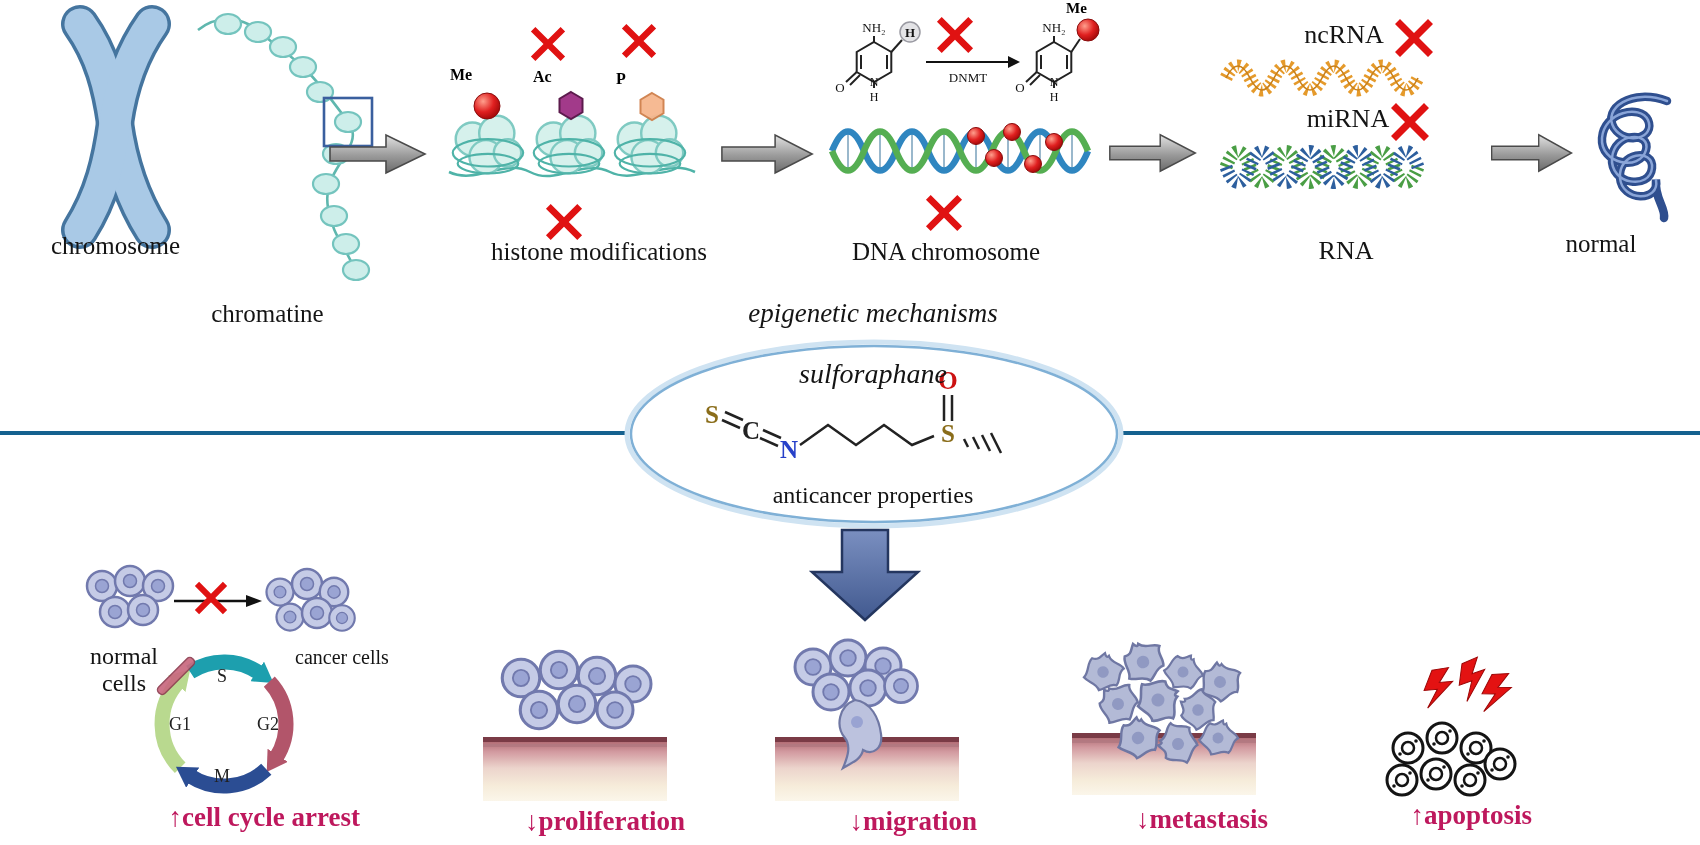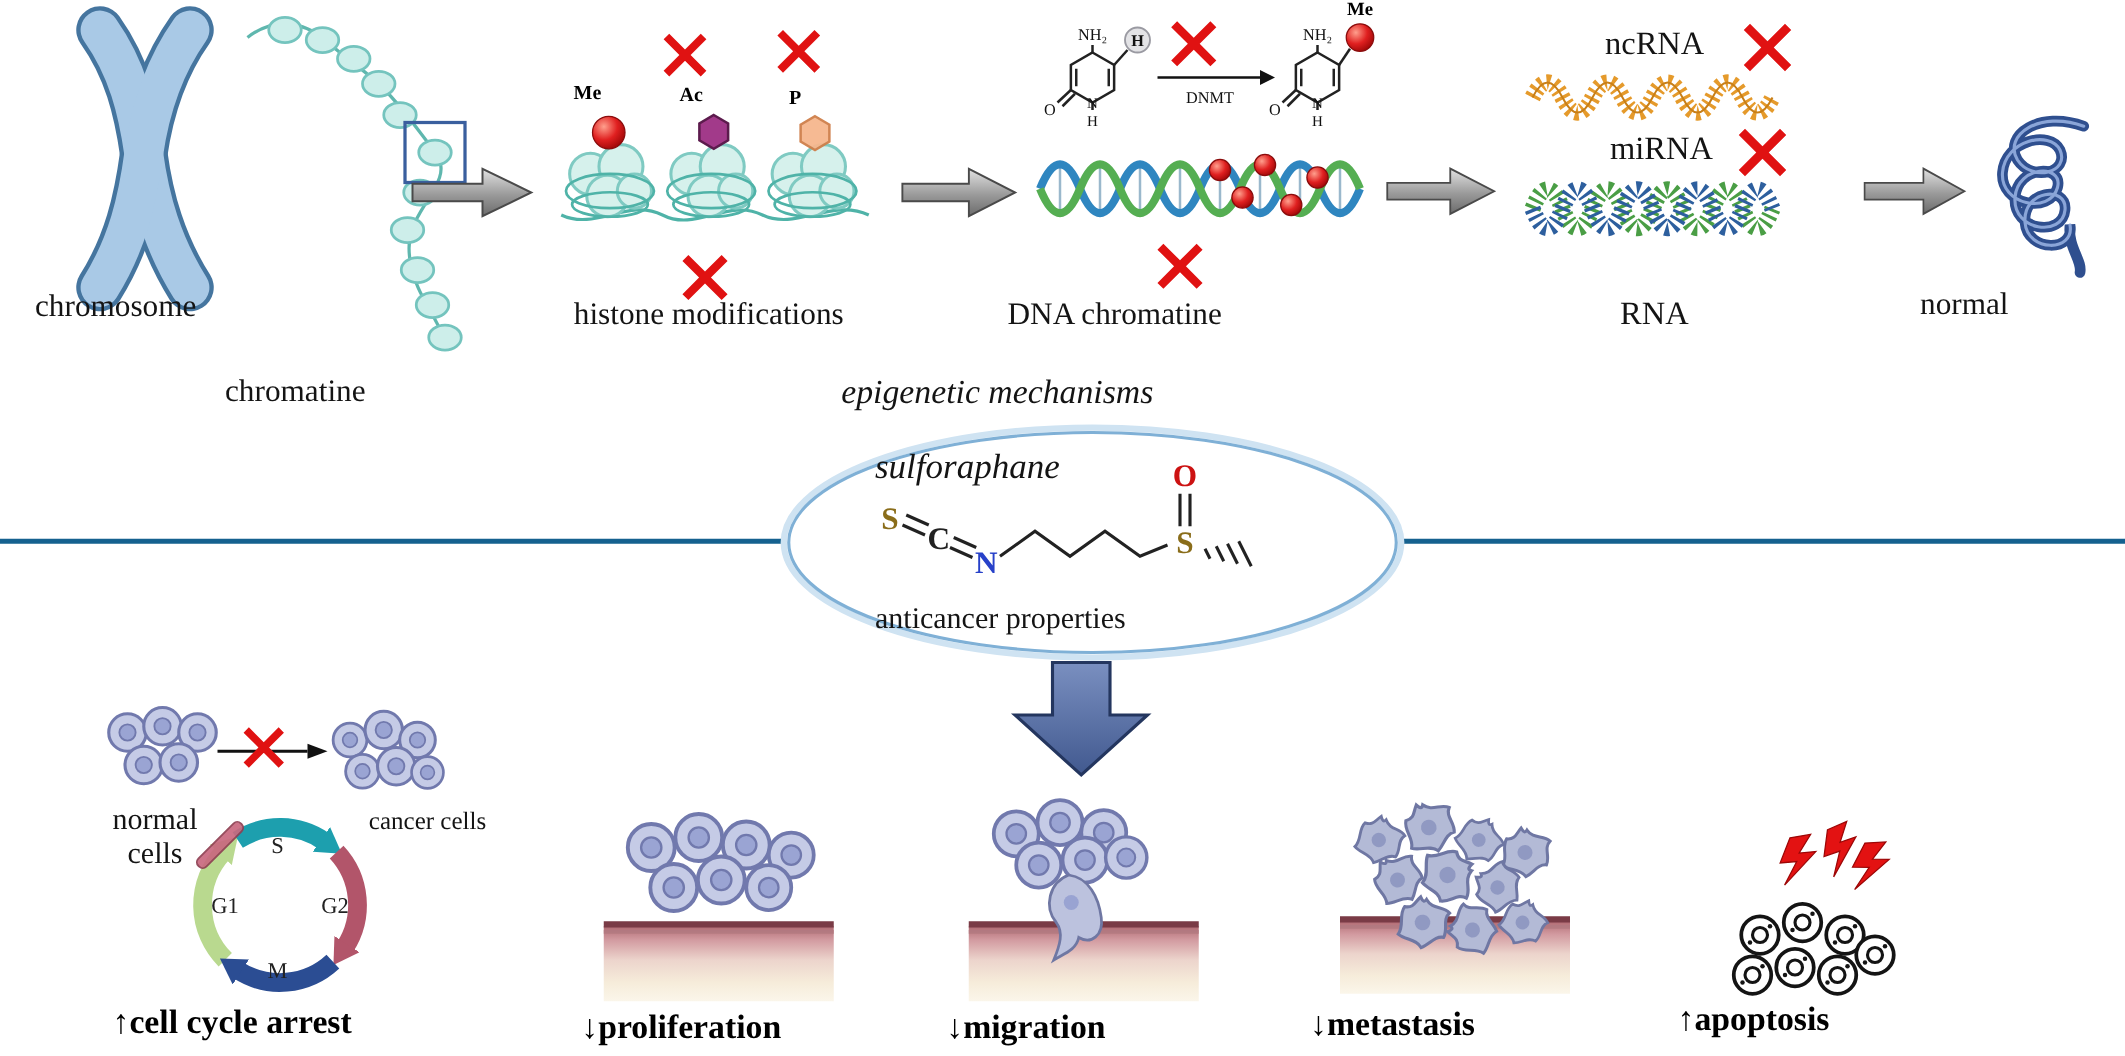--- a/index.html
+++ b/index.html
@@ -3,25 +3,25 @@
 <meta charset="utf-8">
 <style>
   *{margin:0;padding:0;box-sizing:border-box}
   html,body{background:#fff}
   body{width:1700px;height:845px;overflow:hidden}
   .canvas{position:relative;width:1700px;height:845px;background:#fff;
           font-family:"Liberation Serif",serif;color:#111}
   .abs{position:absolute}
   svg{display:block;overflow:visible}
   svg text{font-family:"Liberation Serif",serif}
-  .lbl{position:absolute;font-size:25px;color:#141414;line-height:1.12}
+  .lbl{position:absolute;font-size:25px;text-align:center;color:#141414;line-height:1.12}
   .lbl.left{text-align:center}
   .big{font-size:26px}
-  .cap{position:absolute;font-size:27px;font-weight:bold;text-align:left;color:#000000}
-  .mark{position:absolute;font-size:16px;font-weight:bold;text-align:center;color:#000}
+  .cap{position:absolute;font-size:27px;font-weight:bold;text-align:right;color:#be185d}
+  .mark{position:absolute;font-size:16px;font-weight:bold;color:#000}
   .ital{font-style:italic;font-weight:normal}
   .divider{position:absolute;left:0;top:431px;width:1700px;height:4px;background:#15618f}
 </style>
 </head>
 <body>
 
 <div class="canvas">
 
   <svg style="position:absolute;width:0;height:0" aria-hidden="true">
     <defs>
@@ -221,21 +221,21 @@
       <circle cx="148" cy="24" r="8.5"></circle>
         <circle cx="166" cy="46" r="8.5"></circle>
       <circle cx="184" cy="20" r="8.5"></circle>
         <circle cx="205" cy="52" r="8.5"></circle>
         <circle cx="226" cy="30" r="8.5"></circle>
     </g>
   </svg>
   <svg class="abs" style="left:925px;top:194px;width:38px;height:38px" viewBox="0 0 40 40">
       <use href="#redx-sym"></use>
     </svg>
-  <div class="lbl" style="left:806px;top:238px;width:280px">DNA chromatine</div>
+  <div class="lbl" style="left:806px;top:238px;width:280px">DNA chromosome</div>
 
   <svg class="abs" style="left:1108px;top:131px;width:90px;height:44px" viewBox="0 0 100 46" preserveAspectRatio="none">
       <use href="#arrow-sym"></use>
     </svg>
 
   <div class="lbl big" style="left:1284px;top:20px;width:120px">ncRNA</div>
   <svg class="abs" style="left:1394px;top:18px;width:40px;height:40px" viewBox="0 0 40 40">
       <use href="#redx-sym"></use>
     </svg>
   <svg class="abs" style="left:1222px;top:56px;width:200px;height:44px" viewBox="0 0 200 44">

